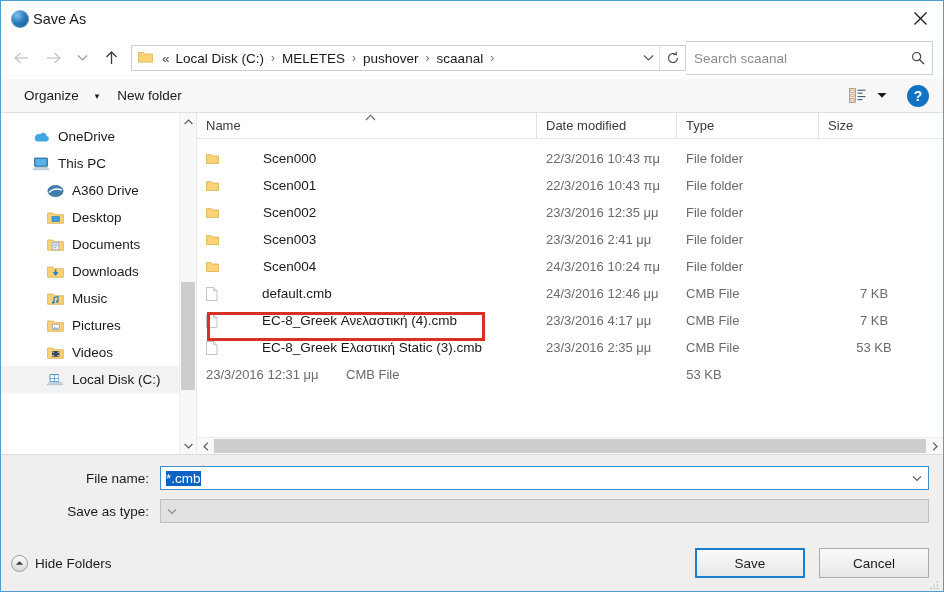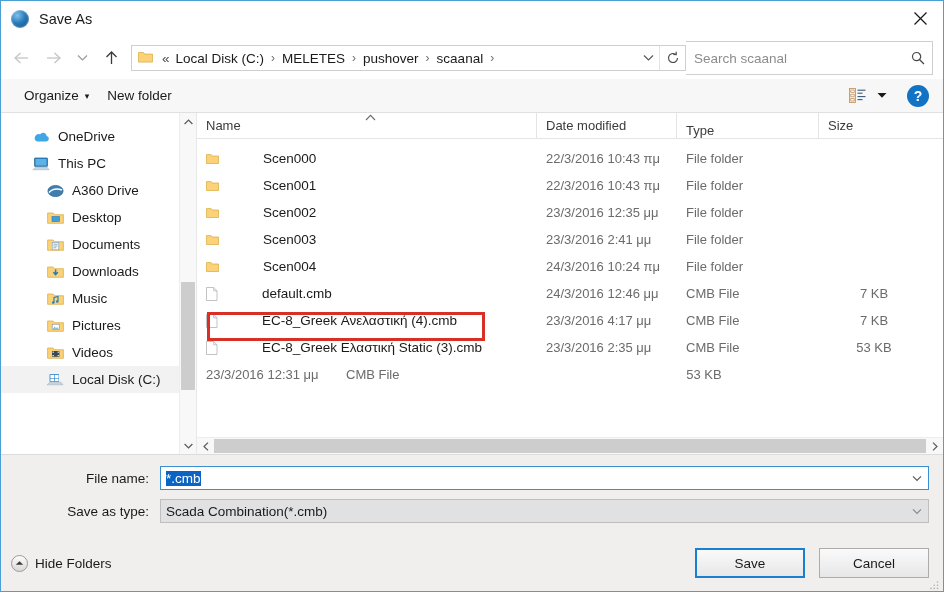--- a/index.html
+++ b/index.html
@@ -29,21 +29,21 @@
   }
   .title-icon {
     margin-left: 10px;
     width: 18px; height: 18px;
     border-radius: 50%;
     background: radial-gradient(circle at 35% 30%, #7fc3ee 0%, #2a7ab8 45%, #0f4a80 100%);
     box-shadow: inset 0 0 2px rgba(255,255,255,0.8);
     flex: 0 0 auto;
   }
   .title-text {
-    margin-left: 10px;
+    margin-left: 4px;
     font-size: 14.5px;
     color: #1a1a1a;
   }
   .close-btn {
     position: absolute;
     right: 0; top: 0;
     width: 46px; height: 35px;
     display: flex; align-items: center; justify-content: center;
     cursor: pointer;
   }
@@ -154,21 +154,21 @@
     padding: 0 8px 0 14px;
     flex: 0 0 auto;
   }
   .cmd-item {
     font-size: 13.5px;
     color: #1a1a1a;
     padding: 4px 9px;
     cursor: pointer;
     display: flex;
     align-items: center;
-    gap: 6px;
+    gap: 16px;
   }
   .cmd-spacer { flex: 1 1 auto; }
   .view-btn {
     display: flex; align-items: center; justify-content: center;
     width: 28px; height: 24px; cursor: pointer;
   }
   .view-caret {
     display: flex; align-items: center; justify-content: center;
     width: 22px; height: 24px; cursor: pointer;
   }
@@ -281,21 +281,21 @@
     display: flex;
     align-items: center;
     padding-left: 9px;
     border-right: 1px solid #e4e4e4;
     cursor: pointer;
     position: relative;
   }
   .col-head:last-child { border-right: none; }
   .col-name { width: 340px; flex: 0 0 auto; }
   .col-date { width: 140px; flex: 0 0 auto; }
-  .col-type { width: 142px; flex: 0 0 auto; align-items: flex-end; }
+  .col-type { width: 142px; flex: 0 0 auto; }
   .col-size { flex: 1 1 auto; }
   .sort-caret {
     position: absolute;
     left: 168px;
     top: -4px;
   }
 
   .rows {
     flex: 1 1 auto;
     overflow: hidden;
@@ -902,21 +902,20 @@
         <div class="combo-caret">
           <svg width="10" height="7" viewBox="0 0 10 7">
               <path d="M1 1.3 L5 5.3 L9 1.3" fill="none" stroke="#5a5a5a" stroke-width="1.2"></path>
             </svg>
         </div>
       </div>
     </div>
     <div class="formrow">
       <div class="formlabel">Save as type:</div>
       <div class="combo filetype">
-        <div class="combo-value">Scada Combination(*.cmb)</div>
         <div class="combo-caret">
           <svg width="10" height="7" viewBox="0 0 10 7">
               <path d="M1 1.3 L5 5.3 L9 1.3" fill="none" stroke="#8a8a8a" stroke-width="1.2"></path>
             </svg>
         </div>
       </div>
     </div>
   </div>
 
   <div class="footer">

